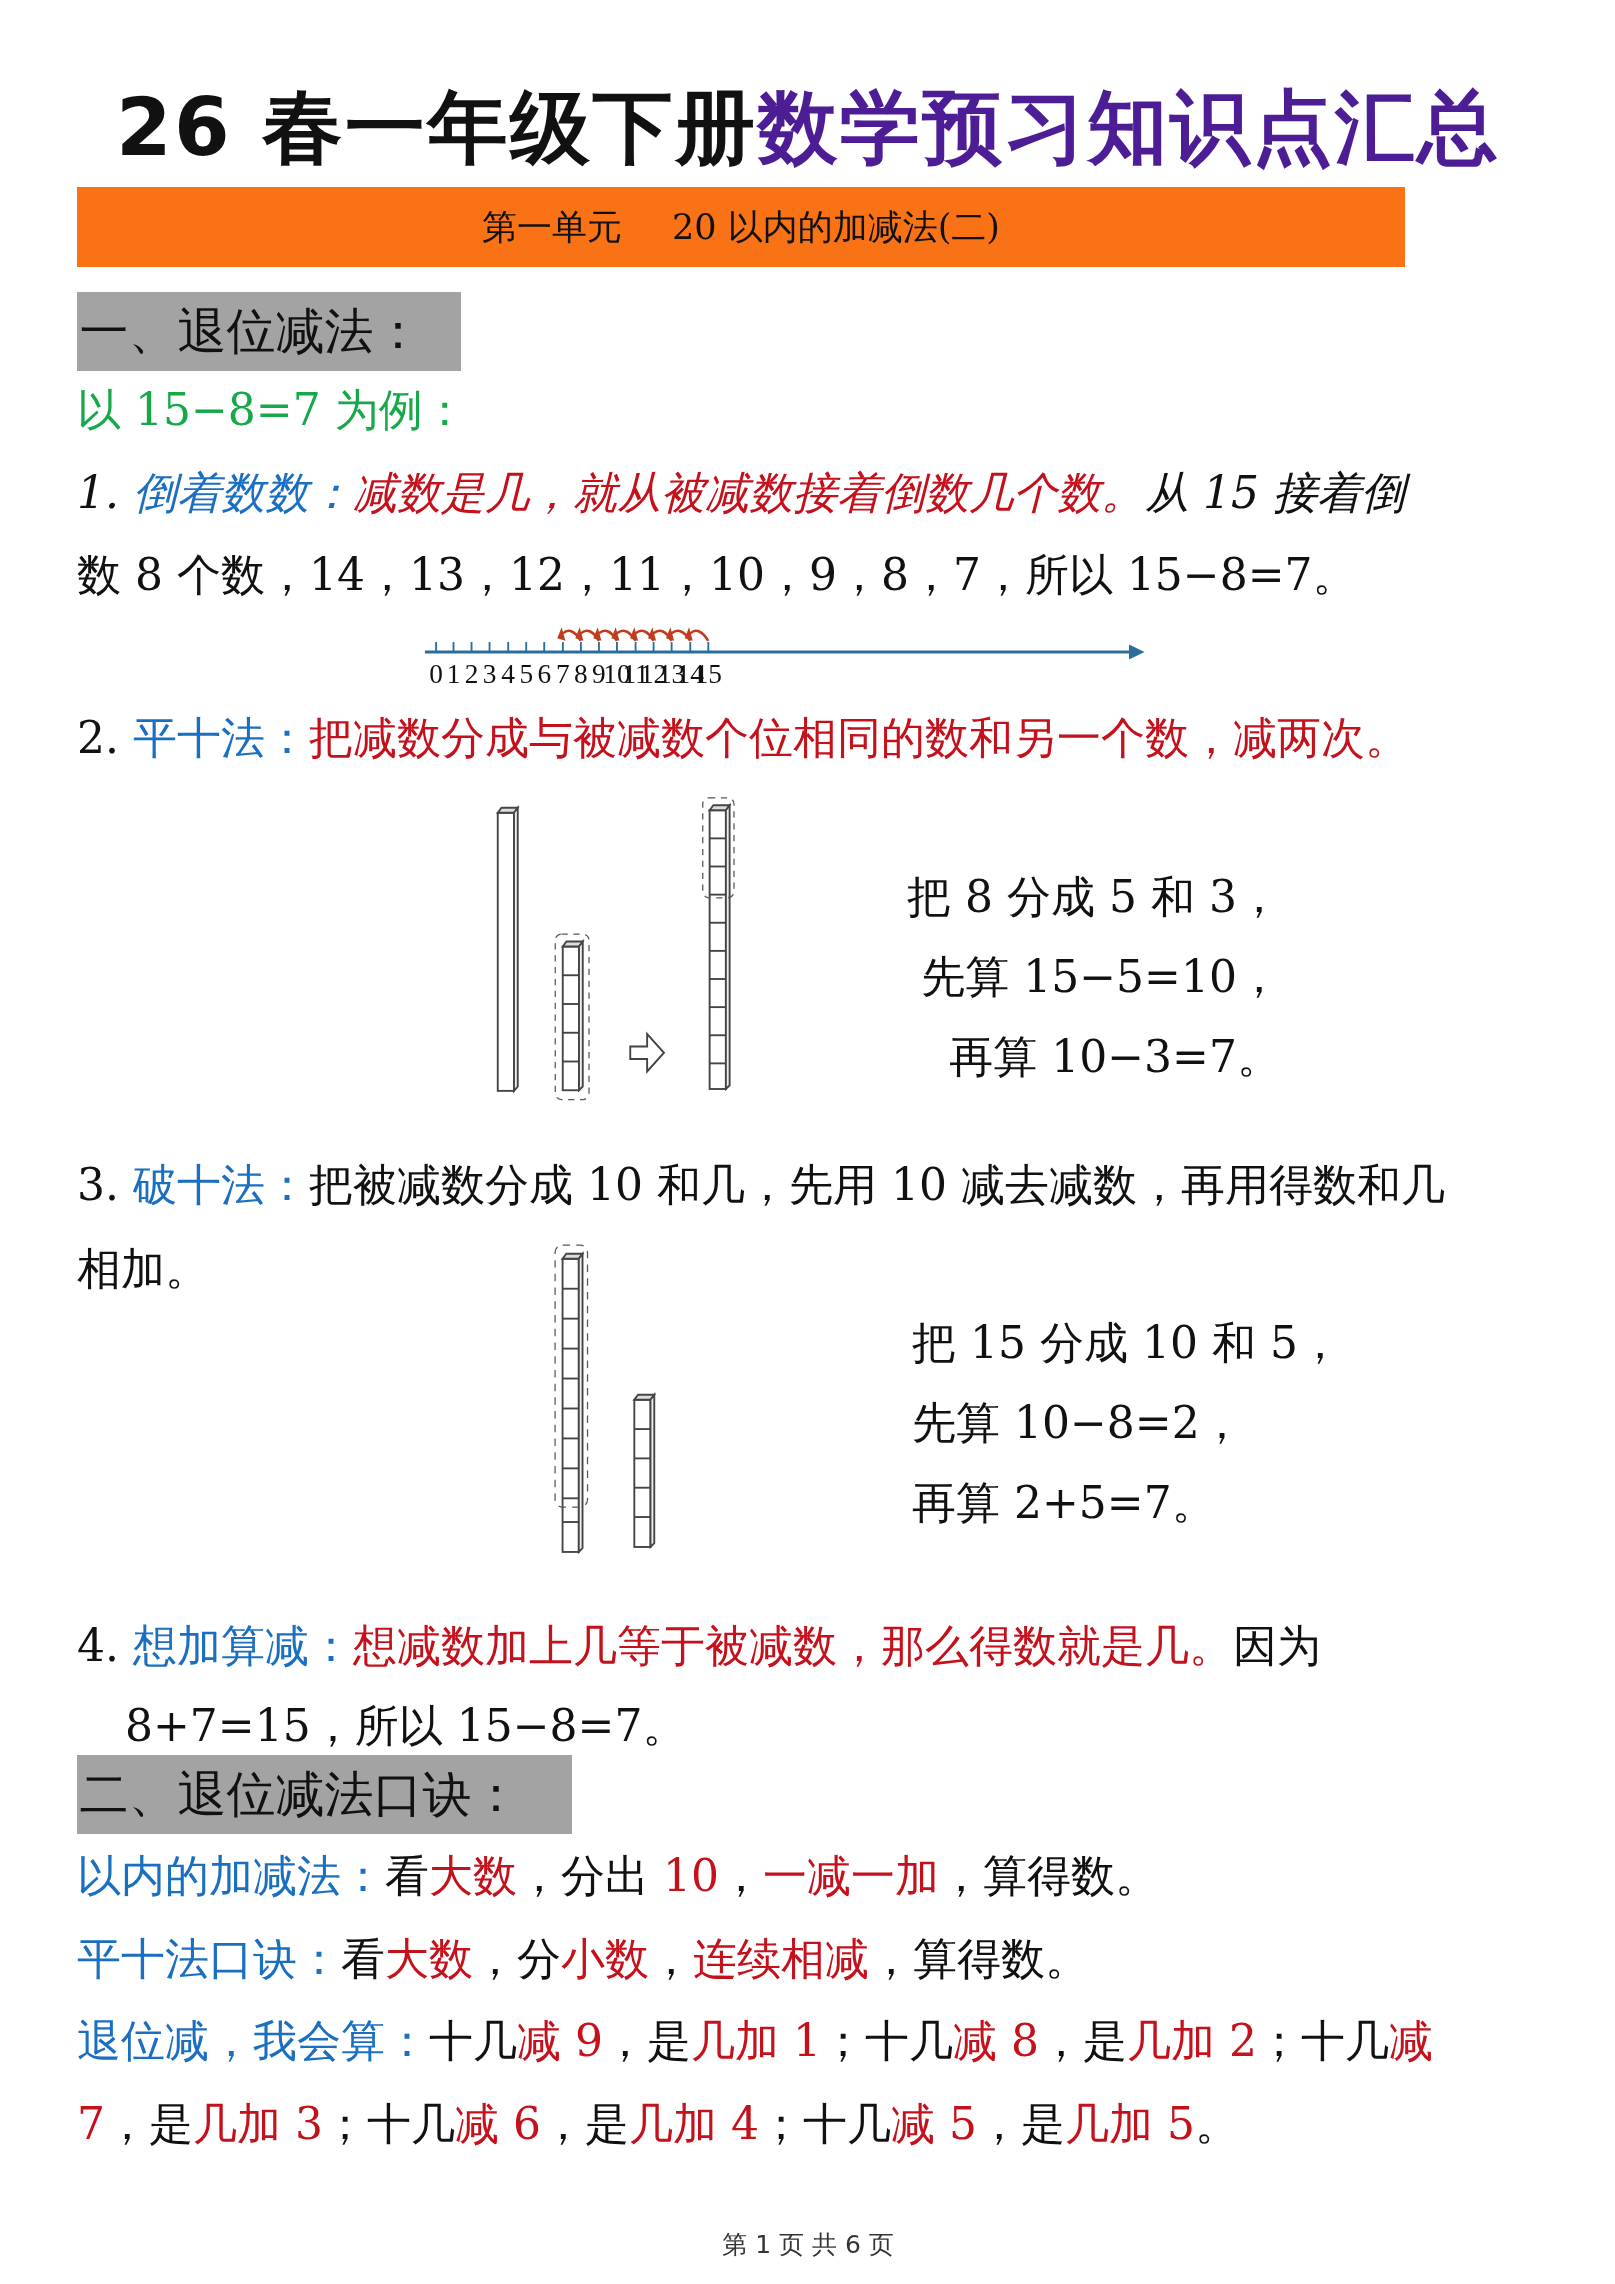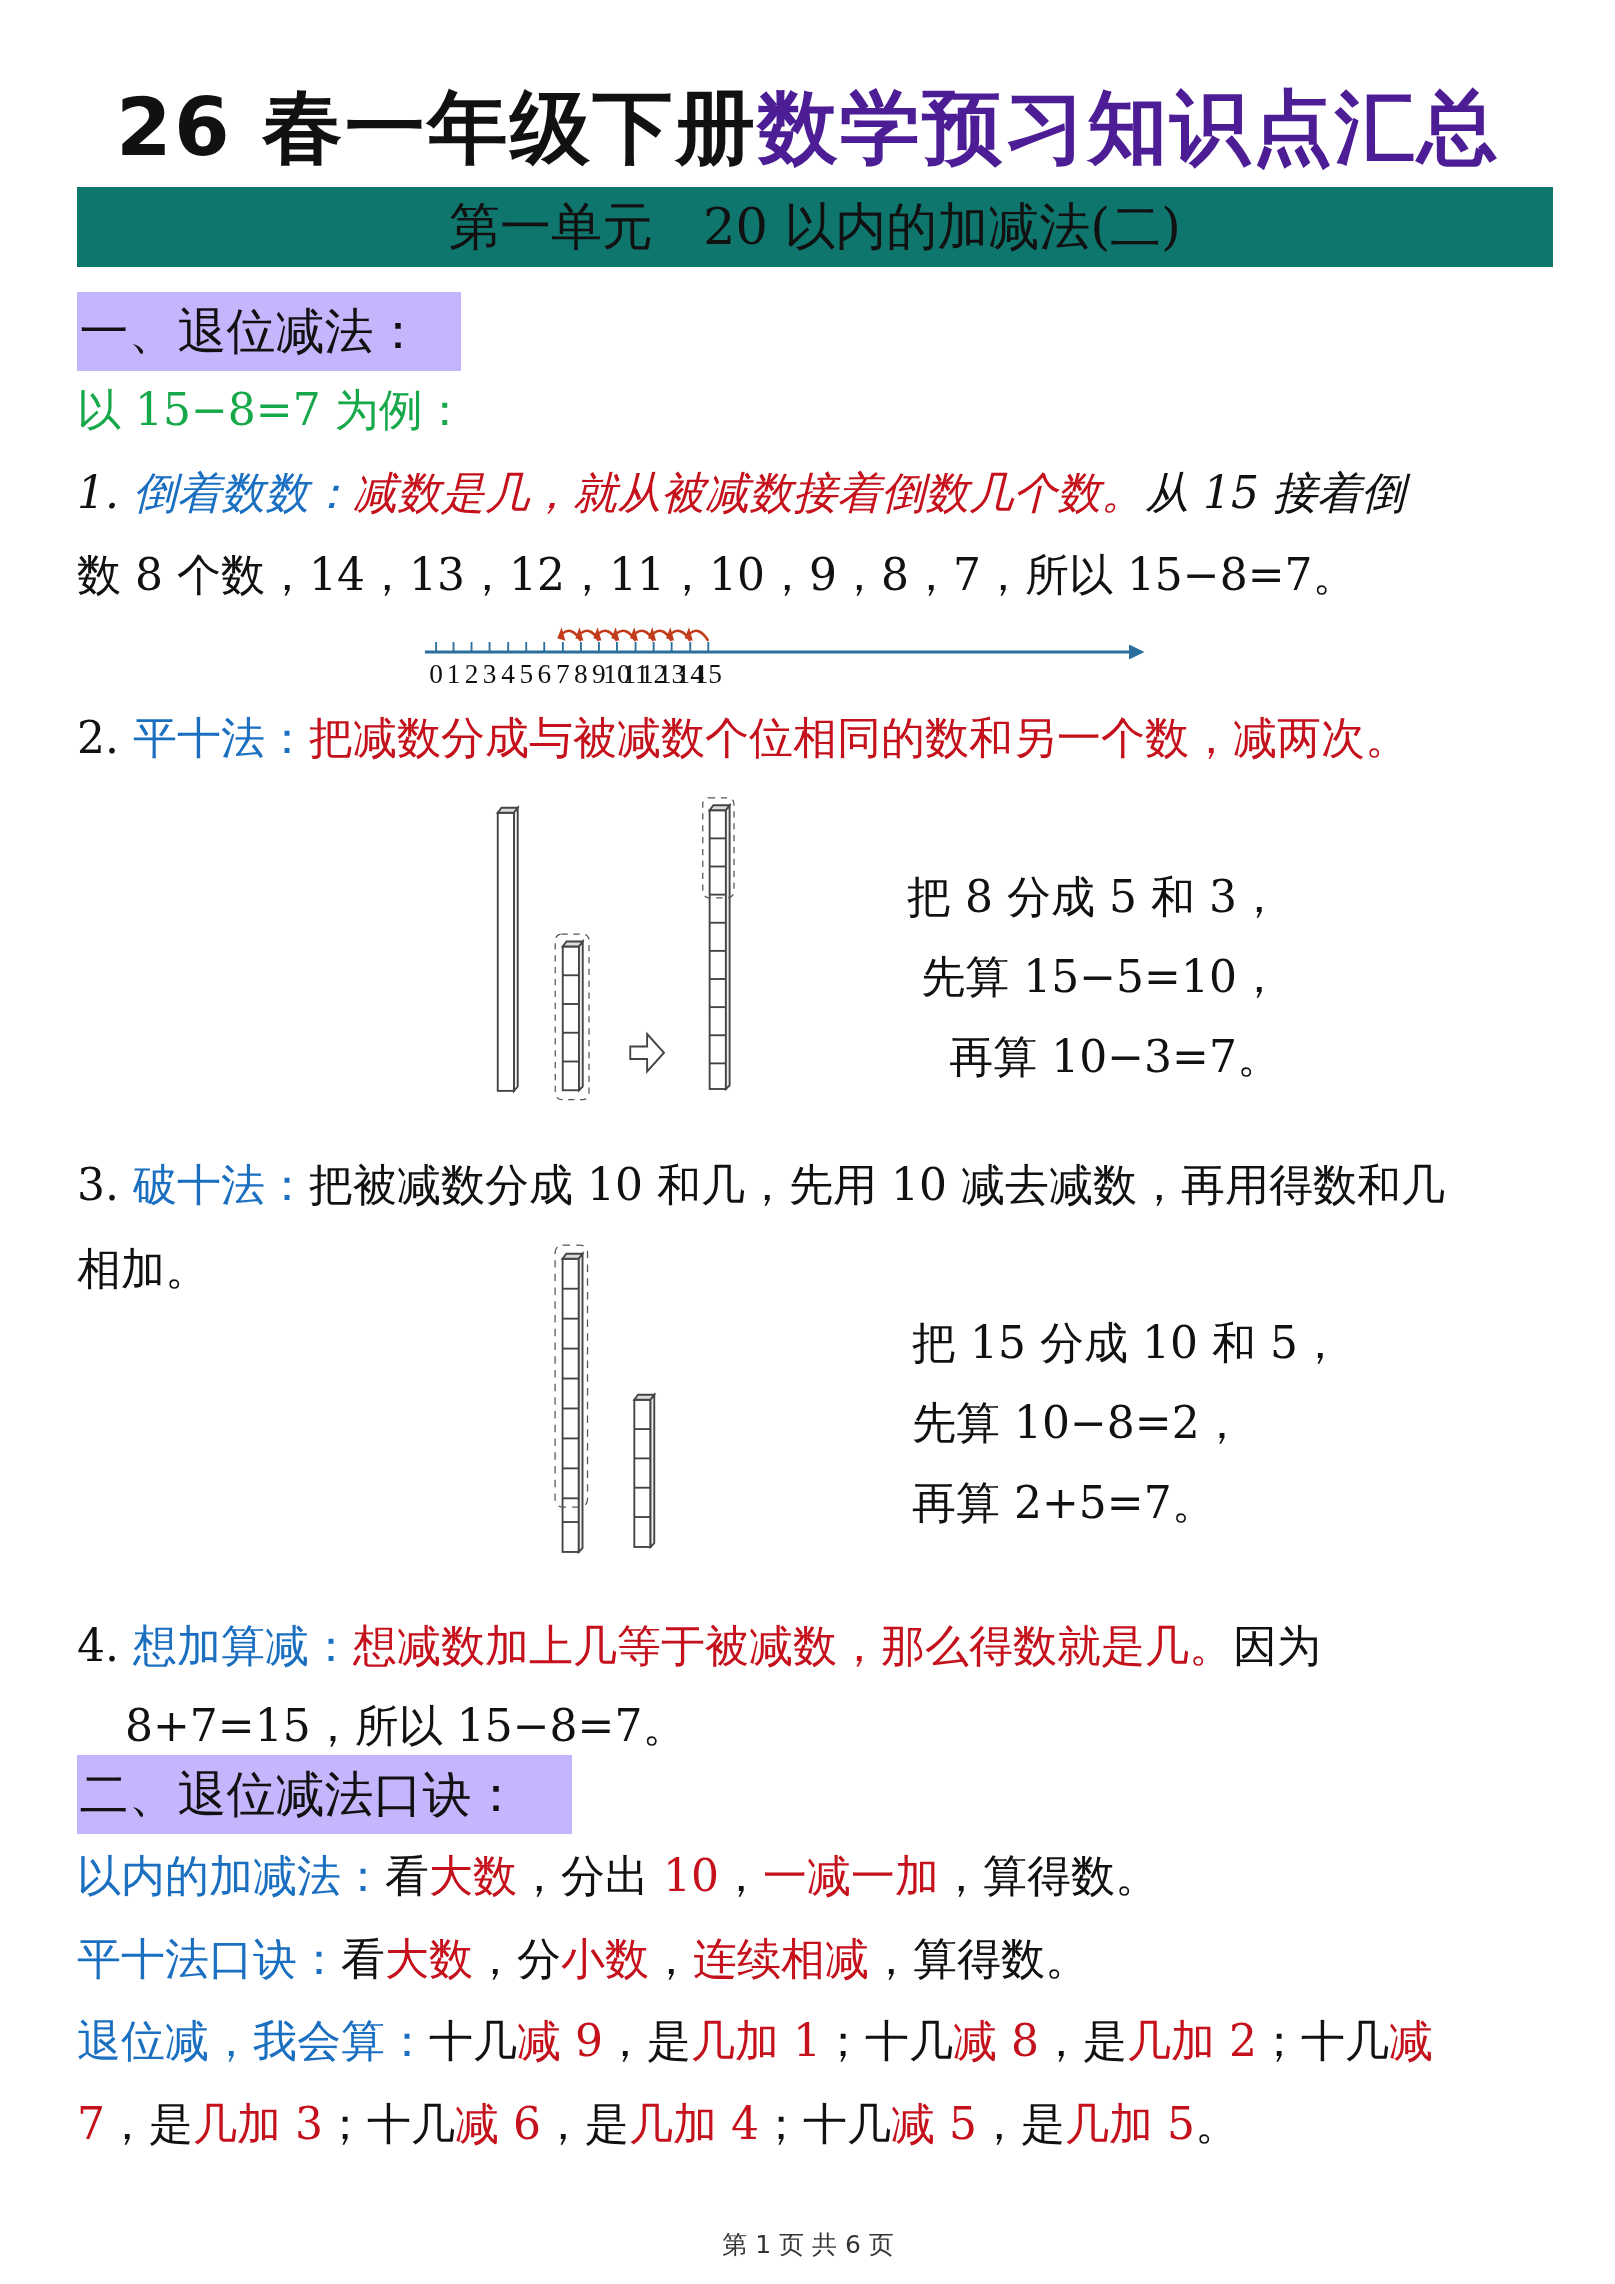--- a/index.html
+++ b/index.html
@@ -9,26 +9,26 @@
     color: #111111;
   }
   .abs { position: absolute; }
   .title {
     left: 0; width: 1616px; top: 81px; text-align: center;
     font-family: "DejaVu Sans", sans-serif; font-weight: bold;
     font-size: 80px; line-height: 94px; letter-spacing: 2.5px; white-space: nowrap;
   }
   .title .red { color: #4c1d95; }
   .unit-bar {
-    left: 77px; top: 187px; width: 1476px; height: 80px;
-    background: #0f766e; text-align: center;
-    font-size: 51px; line-height: 80px; white-space: nowrap;
+    left: 77px; top: 187px; width: 1328px; height: 80px;
+    background: #f97316; text-align: center;
+    font-size: 35px; line-height: 80px; white-space: nowrap;
   }
   .sec-head {
-    background: #c4b5fd; font-size: 49px; line-height: 79px; height: 79px;
+    background: #a3a3a3; font-size: 49px; line-height: 79px; height: 79px;
     padding: 0 6.2px 0 2.5px; white-space: nowrap;
   }
   .line { font-size: 44px; line-height: 56px; white-space: nowrap; }
   .blue { color: #1b6fc0; }
   .red { color: #c4111c; }
   .green { color: #17a84a; }
   .fig { background: #fff; }
   .caption { font-size: 44px; line-height: 56px; white-space: nowrap; }
   .footer { left: 0; width: 1616px; top: 2228px; text-align: center;
     font-family: "DejaVu Sans", sans-serif; font-size: 25px; color: #333; white-space: pre; }

